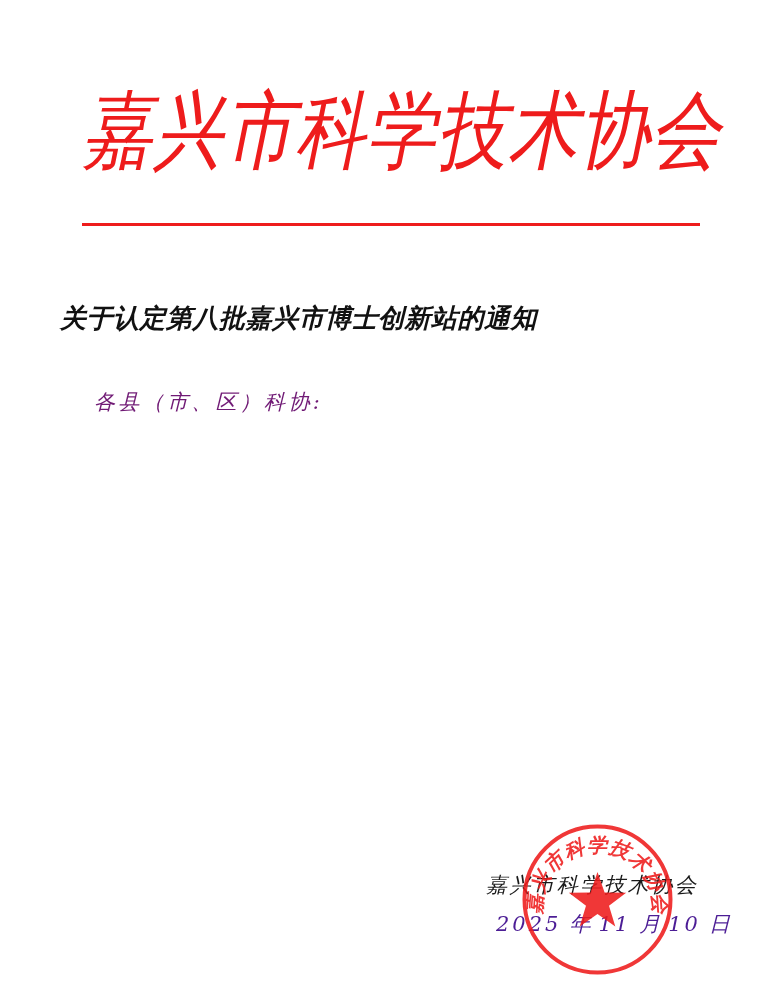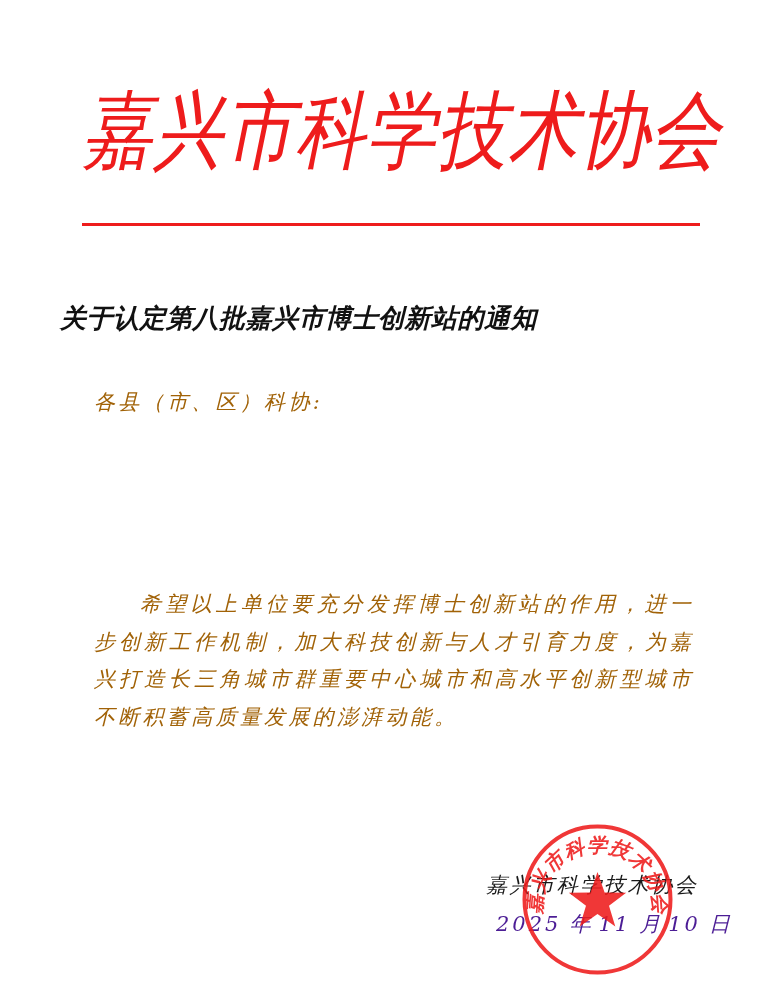--- a/index.html
+++ b/index.html
@@ -58,21 +58,21 @@
     letter-spacing: 0.5px;
     white-space: nowrap;
   }
   .body-text {
     position: absolute;
     left: 94px;
     width: 600px;
     font-family: "DejaVu Serif", "Liberation Serif", serif;
     font-size: 21px;
     line-height: 37.5px;
-    color: #a16207;
+    color: #701a75;
     letter-spacing: 3.3px;
   }
   .salutation { top: 372px; }
   .para1 { top: 414px; text-indent: 46px; text-align: justify; }
   .para2 { top: 574px; text-indent: 46px; text-align: justify; }
   .attachment {
     position: absolute;
     left: 140px;
     top: 776px;
     font-family: "DejaVu Serif", "Liberation Serif", serif;
@@ -124,21 +124,20 @@
 
   <div class="masthead">嘉兴市科学技术协会</div>
 
   <div class="red-rule"></div>
 
   <div class="doc-title">关于认定第八批嘉兴市博士创新站的通知</div>
 
   <p class="body-text salutation">各县（市、区）科协:</p>
 
 
-  <p class="body-text para2">希望以上单位要充分发挥博士创新站的作用，进一步创新工作机制，加大科技创新与人才引育力度，为嘉兴打造长三角城市群重要中心城市和高水平创新型城市不断积蓄高质量发展的澎湃动能。</p>
 
 
   <div class="signature">嘉兴市科学技术协会</div>
 
   <div class="date">
     <span class="num">2025</span><span class="unit">年</span><span class="num">11</span><span class="unit">月</span><span class="num">10</span><span class="unit">日</span>
   </div>
 
   <svg class="seal" viewBox="0 0 155 155" xmlns="http://www.w3.org/2000/svg">
     <defs>

